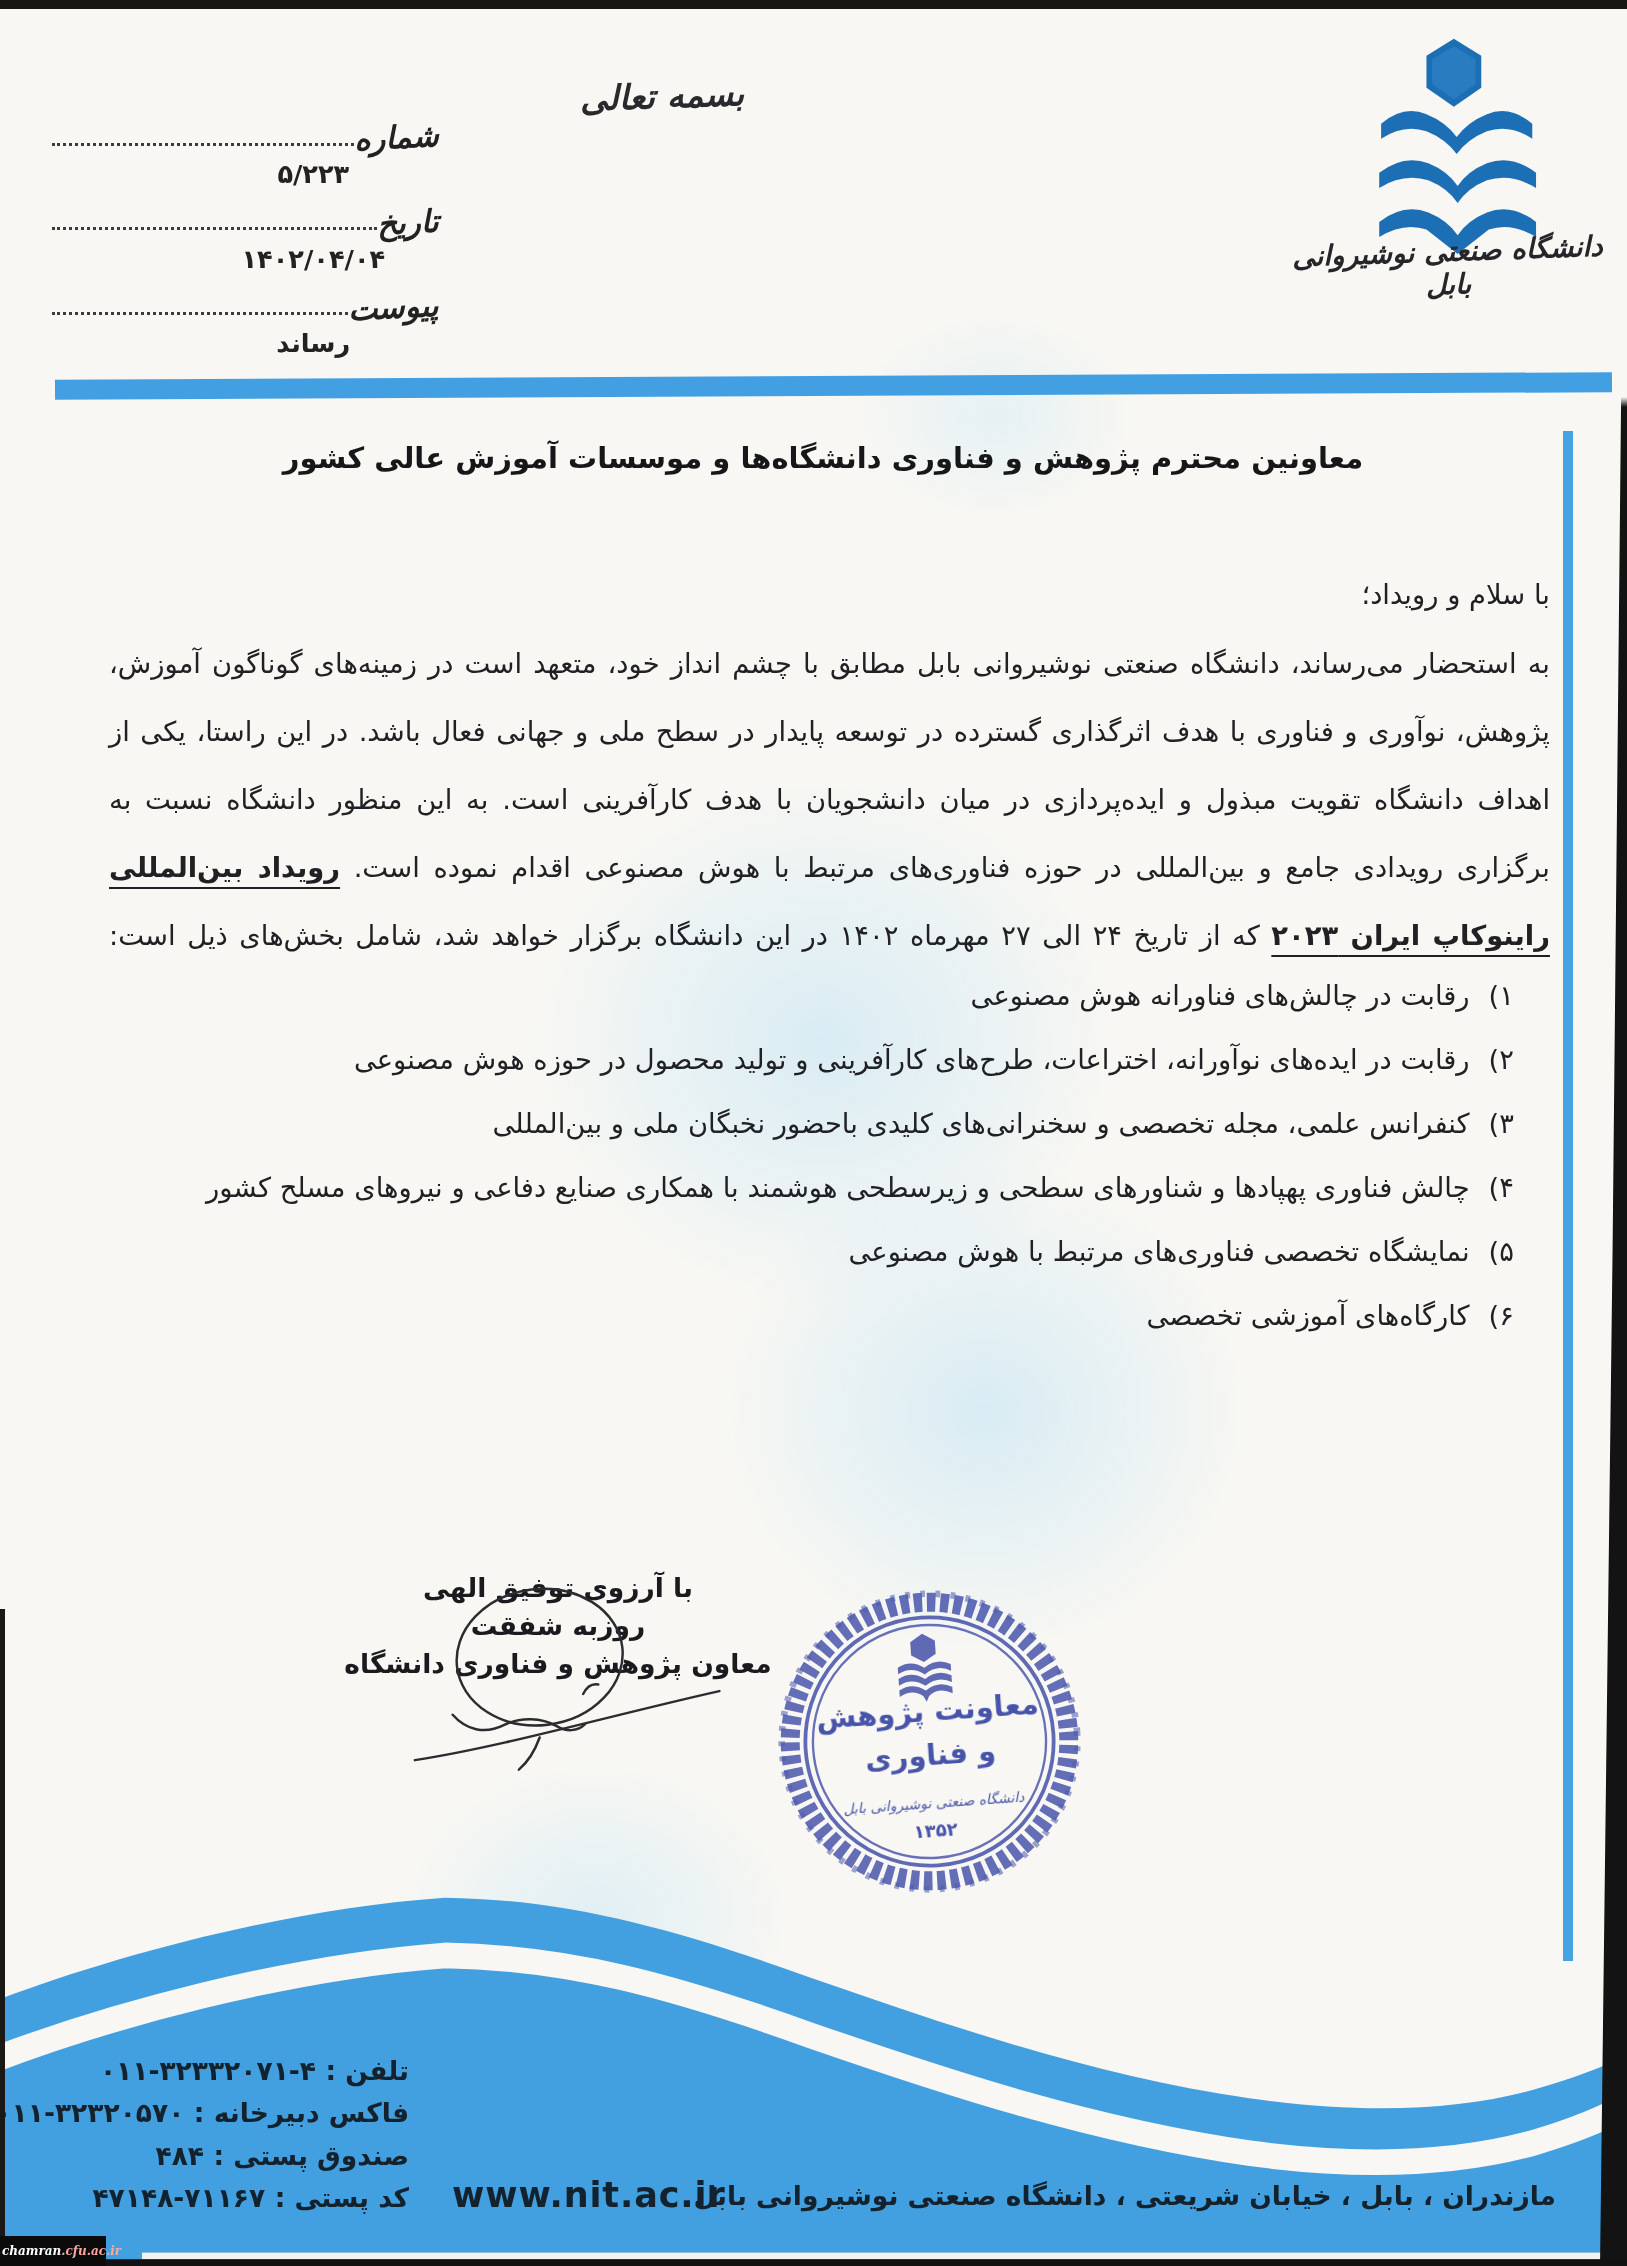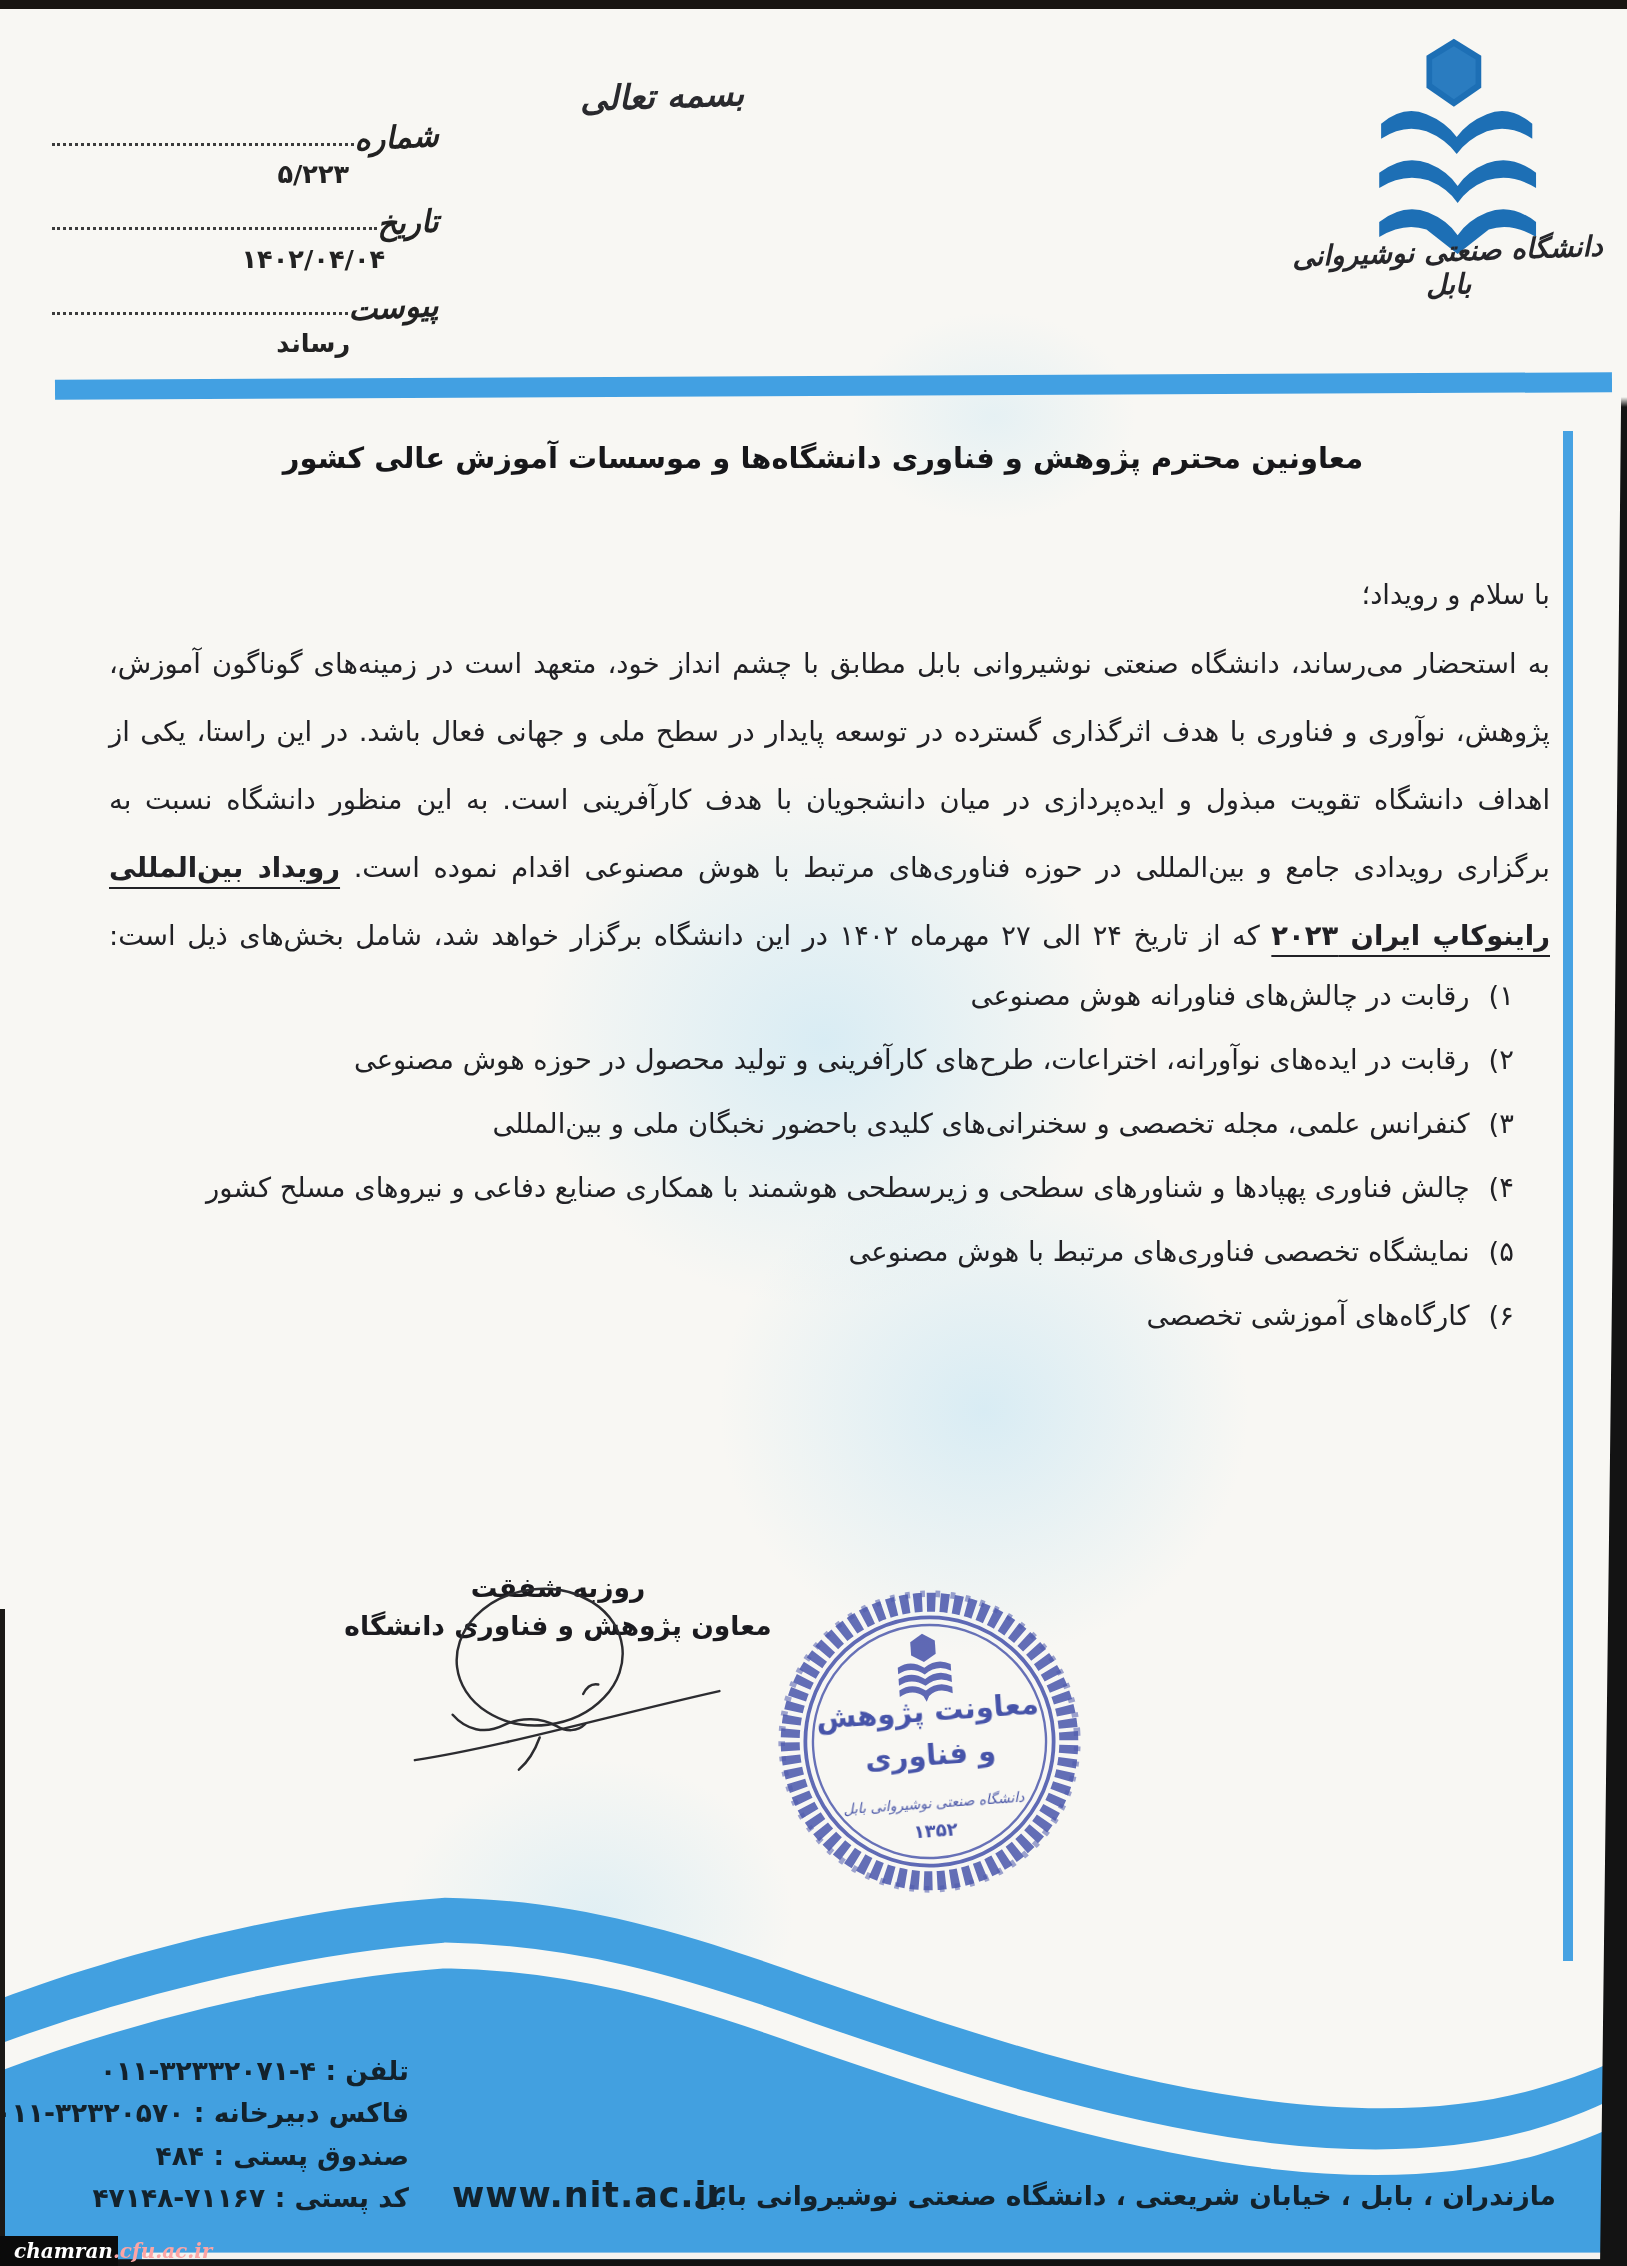--- a/index.html
+++ b/index.html
@@ -82,22 +82,22 @@
   
   .footer-svg{position:absolute;left:0;top:1888px;width:1628px;height:379px;}
   .contacts{position:absolute;left:40px;top:2055px;width:369px;direction:rtl;}
   .contacts .crow{display:flex;direction:rtl;align-items:baseline;margin-bottom:11.4px;
     font-weight:bold;font-size:26.5px;color:#13222c;}
   .contacts .clabel{white-space:nowrap;}
   .contacts .cvalue{direction:ltr;margin-right:9.5px;letter-spacing:0.9px;white-space:nowrap;}
   .website{position:absolute;left:452px;top:2175px;font-size:35px;font-weight:600;color:#13222c;letter-spacing:0.9px;}
   .address{position:absolute;right:72px;top:2180px;direction:rtl;font-weight:bold;font-size:26.5px;color:#13222c;}
   .wm-box{position:absolute;left:0;top:2236px;width:104px;height:30px;background:#0b0b0b;
-    display:flex;align-items:center;padding-left:14px;z-index:5;
-    font-family:"DejaVu Serif",serif;font-style:italic;font-weight:bold;font-size:20px;text-align:center;}
+    display:flex;align-items:center;padding-left:2px;z-index:5;
+    font-family:"DejaVu Serif",serif;font-style:italic;font-weight:bold;font-size:12px;text-align:center;}
   .wm-site{color:#ffffff;}
   .wm-domain{color:#fca5a5;}
 </style>
 </head>
 <body>
 
 <div class="page">
 
   <div class="blob b1"></div>
   <div class="blob b2"></div>
@@ -177,20 +177,21 @@
         <span>نمایشگاه تخصصی فناوری‌های مرتبط با هوش مصنوعی</span>
       </div>
     <div class="row">
         <span class="num">۶)</span>
         <span>کارگاه‌های آموزشی تخصصی</span>
       </div>
   </div>
 
 
   <div class="sig-block">
+    <div>با آرزوی توفیق الهی</div>
     <div>روزبه شفقت</div>
     <div>معاون پژوهش و فناوری دانشگاه</div>
   </div>
   <svg class="sig-svg" viewBox="0 0 460 280" xmlns="http://www.w3.org/2000/svg">
     <g fill="none" stroke="#2c2c30" stroke-width="2.6" stroke-linecap="round">
       <ellipse cx="190" cy="111" rx="88" ry="72" transform="rotate(-7 190 111)"></ellipse>
       <path d="M98,172 c14,16 34,21 54,11 c18,-9 40,-8 56,1 c10,6 22,6 30,-2"></path>
       <path d="M236,150 q6,-12 16,-10"></path>
       <path d="M58,220 C150,206 268,172 380,147"></path>
       <path d="M190,196 q-8,22 -22,34"></path>

